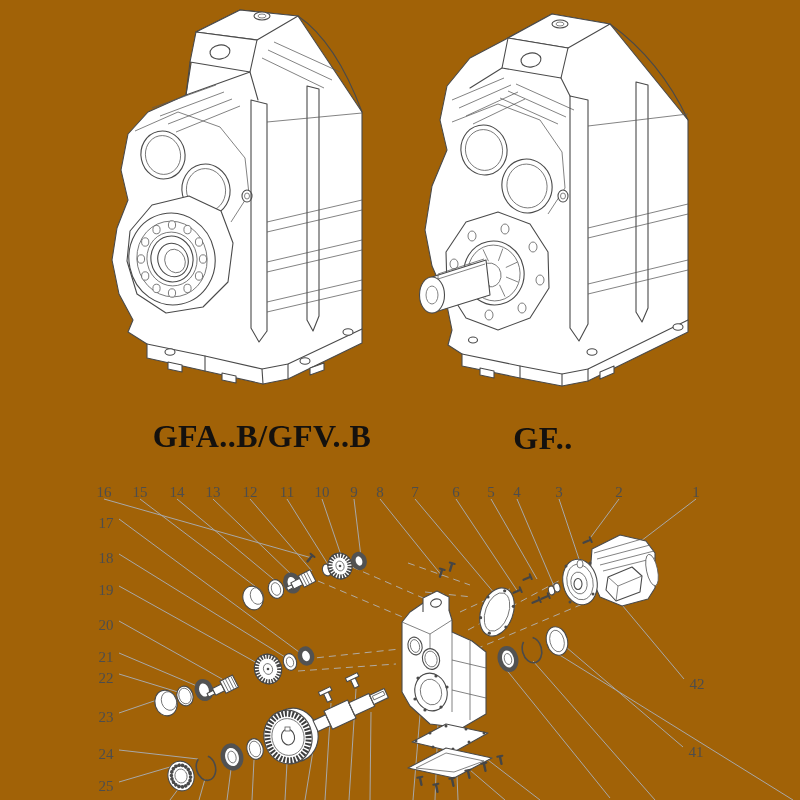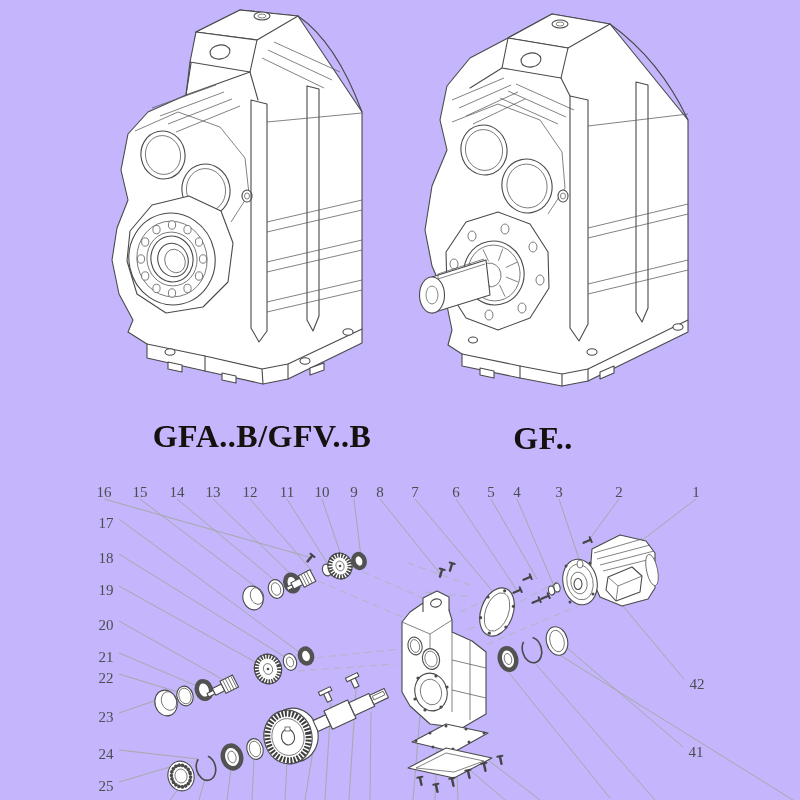--- a/index.html
+++ b/index.html
@@ -1,16 +1,16 @@
 <!DOCTYPE html>
 <html><head>
 <meta charset="utf-8">
 <style>
   html,body{margin:0;padding:0;background:#ffffff;}
-  #stage{position:relative;width:800px;height:800px;background:#c4b5fd;overflow:hidden;
+  #stage{position:relative;width:800px;height:800px;background:#a16207;overflow:hidden;
          font-family:"Liberation Serif",serif;}
   svg{display:block}
   .ln  {fill:none;stroke:#4a4a4a;stroke-width:1.1;stroke-linejoin:round;stroke-linecap:round}
   .lnf {fill:#ffffff;stroke:#4a4a4a;stroke-width:1.1;stroke-linejoin:round}
   .thin{fill:none;stroke:#5a5a5a;stroke-width:0.75}
   .thinf{fill:#ffffff;stroke:#5a5a5a;stroke-width:0.8}
   .teeth {fill:none;stroke:#474747;stroke-width:5;stroke-dasharray:1.7 1.3}
   .teethB{fill:none;stroke:#3d3d3d;stroke-width:6;stroke-dasharray:2 1.5}
   .brg {fill:#ffffff;stroke:#525252;stroke-width:4.5}
   .balls{fill:none;stroke:#4a4a4a;stroke-width:3.6;stroke-dasharray:0.1 3.4;stroke-linecap:round}

